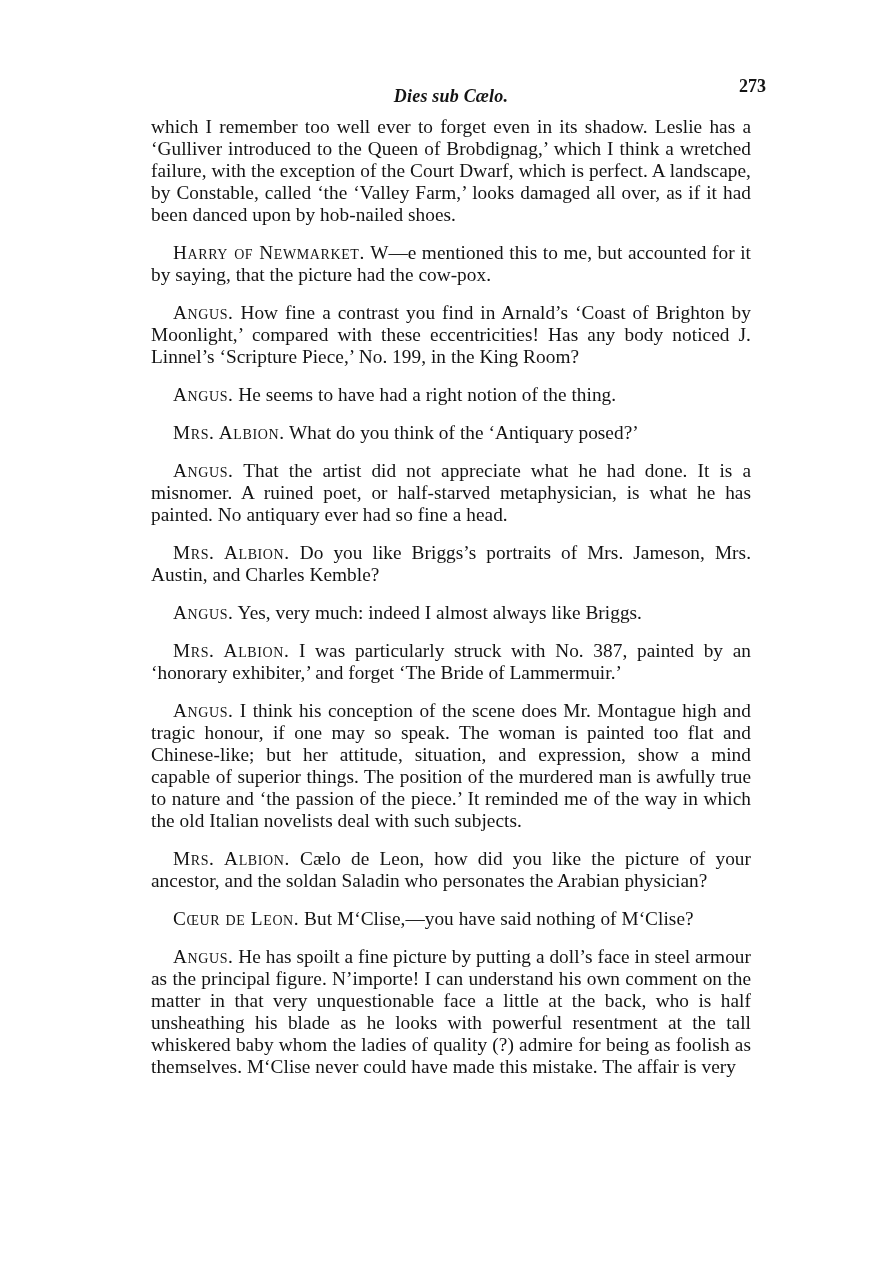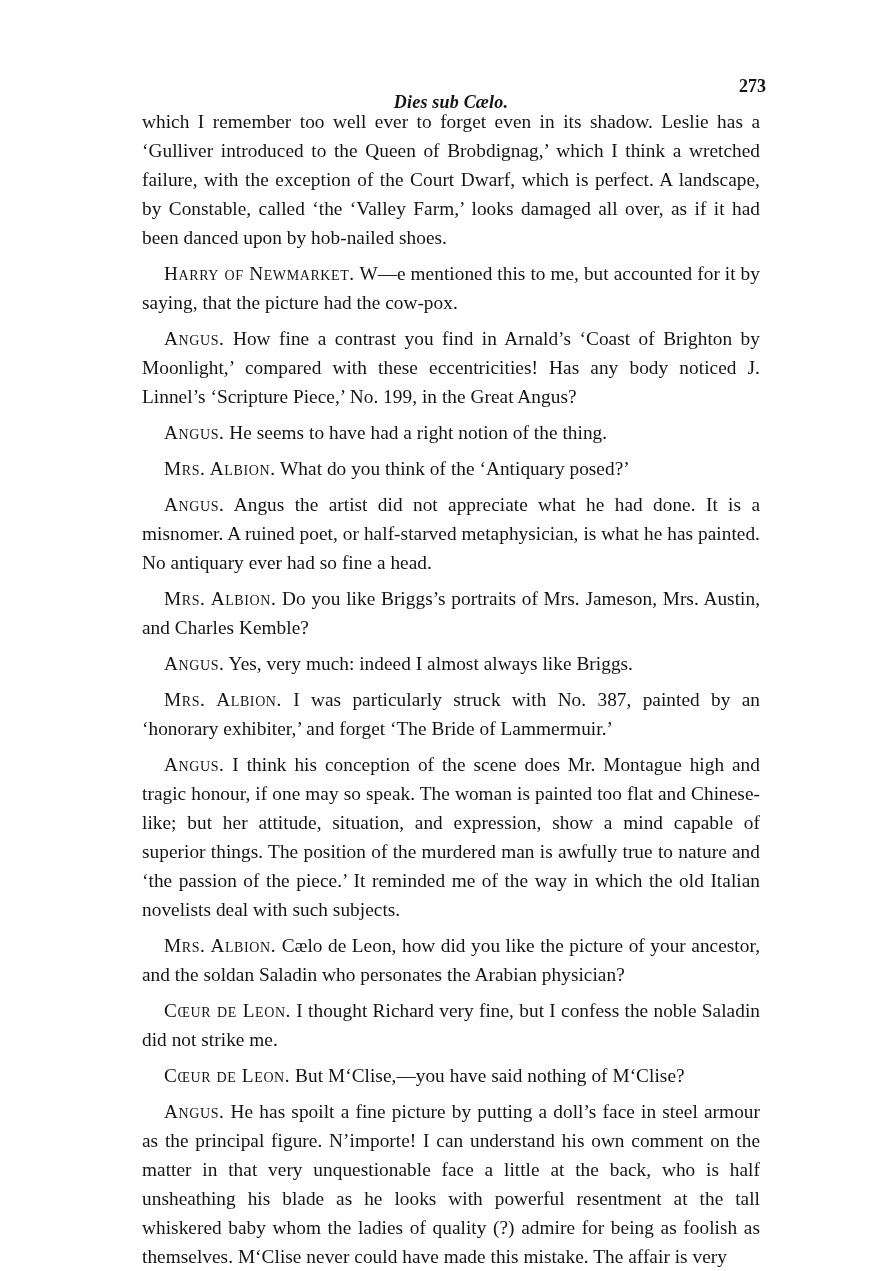--- a/index.html
+++ b/index.html
@@ -4,68 +4,67 @@
 <style>
   html, body { margin: 0; padding: 0; background: #ffffff; }
   body { width: 891px; height: 1271px; position: relative; overflow: hidden; }
   .page {
     position: absolute; left: 135px; top: 70px; width: 632px;
     font-family: "Liberation Serif", "DejaVu Serif", serif;
     color: #141414;
   }
   .header { position: relative; height: 30px; }
   .running-title {
-    position: absolute; left: 0; right: 0; top: 22px; text-align: center;
+    position: absolute; left: 0; right: 0; top: 16px; text-align: center;
     font-style: italic; font-weight: bold; font-size: 18px; letter-spacing: 0.2px;
   }
   .page-number {
     position: absolute; right: 1px; top: 6px; font-weight: bold; font-size: 18px;
   }
   .body { margin-top: 4px; }
   .para {
-    margin: 7px; font-size: 19.3px; line-height: 29px; text-align: justify;
+    margin: 16px; font-size: 19.3px; line-height: 22px; text-align: justify;
     text-indent: 22px; letter-spacing: 0.05px;
   }
   .para.cont { text-indent: 0; }
   .speaker { font-variant: small-caps; letter-spacing: 0.6px; }
   .it { }
 </style>
 </head>
 <body>
 
 <div class="page">
   <div class="header">
     <span class="running-title">Dies sub Cælo.</span>
     <span class="page-number">273</span>
   </div>
 
   <div class="body">
     <p class="para cont"><span>which I remember too well ever to forget even in its shadow. Leslie has a ‘Gulliver introduced to the Queen of Brobdignag,’ which I think a wretched failure, with the exception of the Court Dwarf, which is perfect.  A landscape, by Constable, called ‘the ‘Valley Farm,’ looks damaged all over, as if it had been danced upon by hob-nailed shoes.</span></p>
 
     <p class="para"><span class="speaker">Harry of Newmarket.</span><span> W—e mentioned this to me, but accounted for it by saying, that the picture had the cow-pox.</span></p>
 
-    <p class="para"><span class="speaker">Angus.</span><span> How fine a contrast you find in Arnald’s ‘Coast of Brighton by Moonlight,’ compared with these eccentricities!  Has any body noticed J. Linnel’s ‘Scripture Piece,’ No. 199, in the Great Angus?</span></p>
+    <p class="para"><span class="speaker">Angus.</span><span> How fine a contrast you find in Arnald’s ‘Coast of Brighton by Moonlight,’ compared with these eccentricities!  Has any body noticed J. Linnel’s ‘Scripture Piece,’ No. 199, in the King Room?</span></p>
 
 
     <p class="para"><span class="speaker">Angus.</span><span class="it"> He seems to have had a right notion of the thing.</span></p>
 
     <p class="para"><span class="speaker">Mrs. Albion.</span><span> What do you think of the ‘Antiquary posed?’</span></p>
 
-    <p class="para"><span class="speaker">Angus.</span><span> Angus the artist did not appreciate what he had done. It is a misnomer.  A ruined poet, or half-starved metaphysician, is what he has painted.  No antiquary ever had so fine a head.</span></p>
+    <p class="para"><span class="speaker">Angus.</span><span> That the artist did not appreciate what he had done. It is a misnomer.  A ruined poet, or half-starved metaphysician, is what he has painted.  No antiquary ever had so fine a head.</span></p>
 
     <p class="para"><span class="speaker">Mrs. Albion.</span><span> Do you like Briggs’s portraits of Mrs. Jameson, Mrs. Austin, and Charles Kemble?</span></p>
 
     <p class="para"><span class="speaker">Angus.</span><span> Yes, very much: indeed I almost always like Briggs.</span></p>
 
     <p class="para"><span class="speaker">Mrs. Albion.</span><span> I was particularly struck with No. 387, painted by an ‘honorary exhibiter,’ and forget ‘The Bride of Lammermuir.’</span></p>
 
     <p class="para"><span class="speaker">Angus.</span><span> I think his conception of the scene does Mr. Montague high and tragic honour, if one may so speak.  The woman is painted too flat and Chinese-like; but her attitude, situation, and expression, show a mind capable of superior things.  The position of the murdered man is awfully true to nature and ‘the passion of the piece.’  It reminded me of the way in which the old Italian novelists deal with such subjects.</span></p>
 
     <p class="para"><span class="speaker">Mrs. Albion.</span><span> Cælo de Leon, how did you like the picture of your ancestor, and the soldan Saladin who personates the Arabian physician?</span></p>
 
-    <p class="para"><span class="speaker">Cœur de Leon.</span><span> I thought Richard very fine, but I confess the noble Saladin did not strike me.</span></p>
 
 
     <p class="para"><span class="speaker">Cœur de Leon.</span><span> But M‘Clise,—you have said nothing of M‘Clise?</span></p>
 
     <p class="para"><span class="speaker">Angus.</span><span> He has spoilt a fine picture by putting a doll’s face in steel armour as the principal figure.  </span><span class="it">N’importe!</span><span>  I can understand his own comment on the matter in that very unquestionable face a little at the back, who is half unsheathing his blade as he looks with powerful resentment at the tall whiskered baby whom the ladies of quality (?) admire for being as foolish as themselves. M‘Clise never could have made this mistake.  The affair is very</span></p>
   </div>
 </div>
 
 </body></html>

